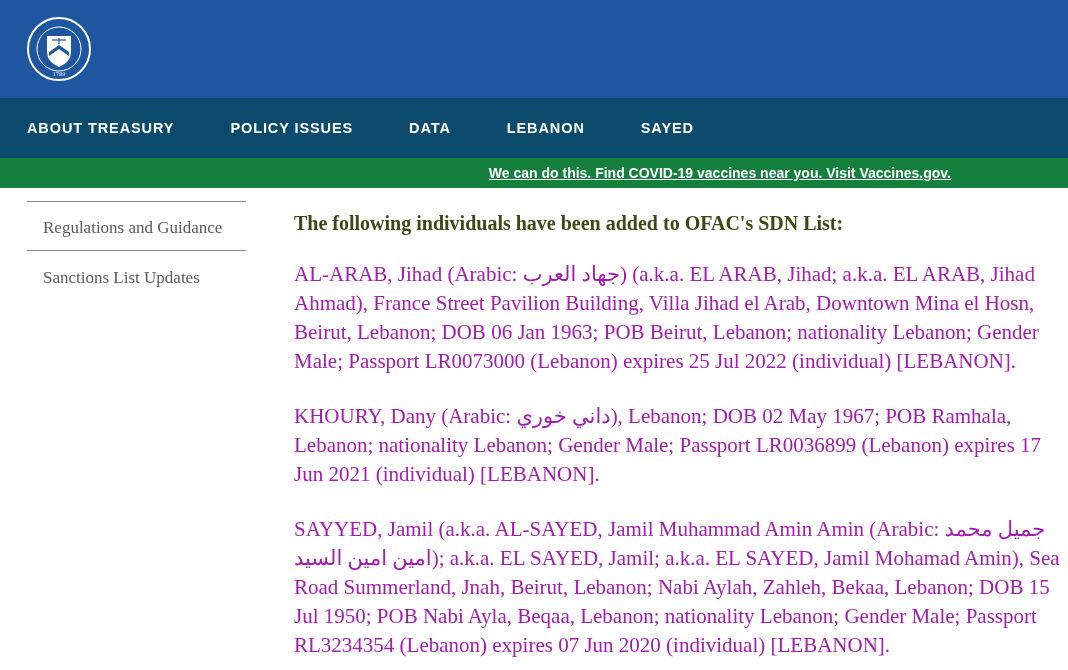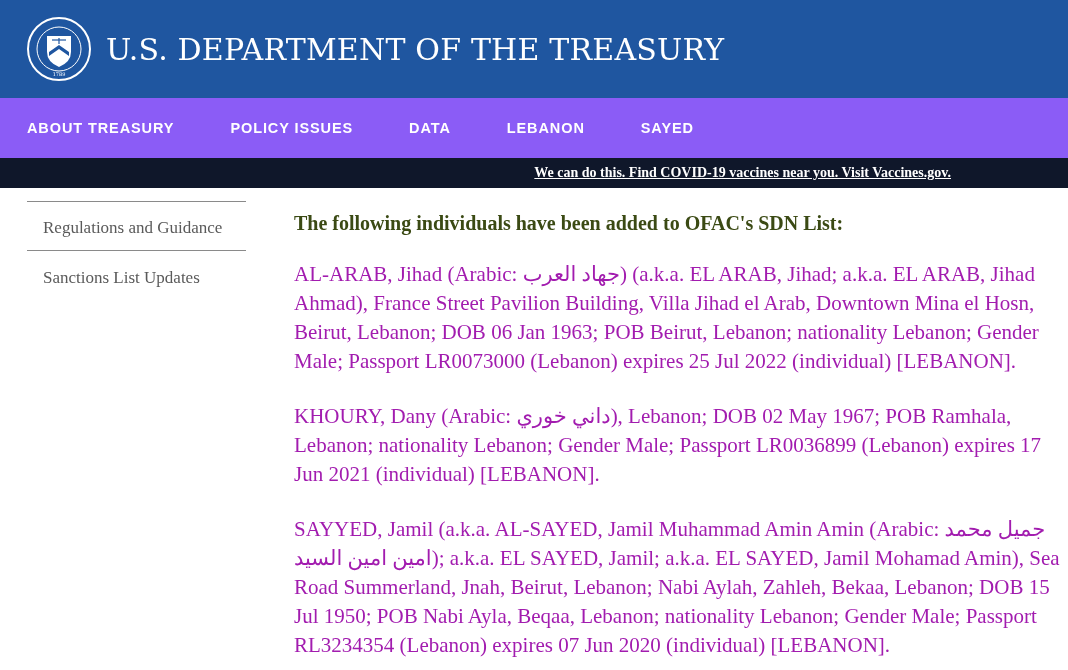--- a/index.html
+++ b/index.html
@@ -10,31 +10,31 @@
       height: 98px; background: #1f56a0;
       display: flex; align-items: center; padding-left: 26px;
     }
     .seal { width: 66px; height: 66px; margin-right: 14px; display: block; }
     .site-title {
       font-family: "DejaVu Serif", "Liberation Serif", serif;
       color: #ffffff; font-size: 30px; letter-spacing: 0.2px; font-weight: normal;
     }
 
     .nav {
-      height: 60px; background: #8b5cf6;
+      height: 60px; background: #0c4a6e;
       display: flex; align-items: center; padding-left: 27px;
     }
     .nav-item {
       color: #ffffff; font-weight: bold; font-size: 14.5px;
       letter-spacing: 0.9px; margin-right: 56px; cursor: pointer; white-space: nowrap;
     }
 
     .alert {
-      height: 30px; background: #0f172a;
-      display: flex; align-items: center; justify-content: flex-end; padding-right: 117px; font-family: Liberation Serif, serif;
+      height: 30px; background: #15803d;
+      display: flex; align-items: center; justify-content: flex-end; padding-right: 117px;
     }
     .alert a {
       color: #ffffff; font-weight: bold; font-size: 14px; text-decoration: underline;
     }
 
     .content { display: flex; font-family: Liberation Serif, serif; }
     .sidebar { width: 246px; padding-left: 27px; padding-top: 13px; }
     .side-rule { border-top: 1px solid #8a8a8a; }
     .side-item {
       padding: 15px 0 8px 16px; font-size: 17px; line-height: 23px;
@@ -58,21 +58,20 @@
 <header class="topbar">
   <svg class="seal" viewBox="0 0 66 66">
     <circle cx="33" cy="33" r="31" fill="none" stroke="#ffffff" stroke-width="2"></circle>
     <circle cx="33" cy="33" r="22" fill="none" stroke="#ffffff" stroke-width="1"></circle>
     <path d="M21 20 H45 V36 Q45 46 33 51 Q21 46 21 36 Z" fill="#ffffff"></path>
     <path d="M23 36 L33 29 L43 36 L43 40 L33 33 L23 40 Z" fill="#1f56a0"></path>
     <line x1="26" y1="24" x2="40" y2="24" stroke="#1f56a0" stroke-width="1.2"></line>
     <line x1="33" y1="22" x2="33" y2="28" stroke="#1f56a0" stroke-width="1.2"></line>
     <text x="33" y="60" font-size="5" fill="#ffffff" text-anchor="middle" font-family="DejaVu Serif, serif">1789</text>
   </svg>
-  <div class="site-title">U.S. DEPARTMENT OF THE TREASURY</div>
 </header>
 
 <nav class="nav">
   <div class="nav-item">ABOUT TREASURY</div>
   <div class="nav-item">POLICY ISSUES</div>
   <div class="nav-item">DATA</div>
   <div class="nav-item">LEBANON</div>
   <div class="nav-item">SAYED</div>
 </nav>
 

